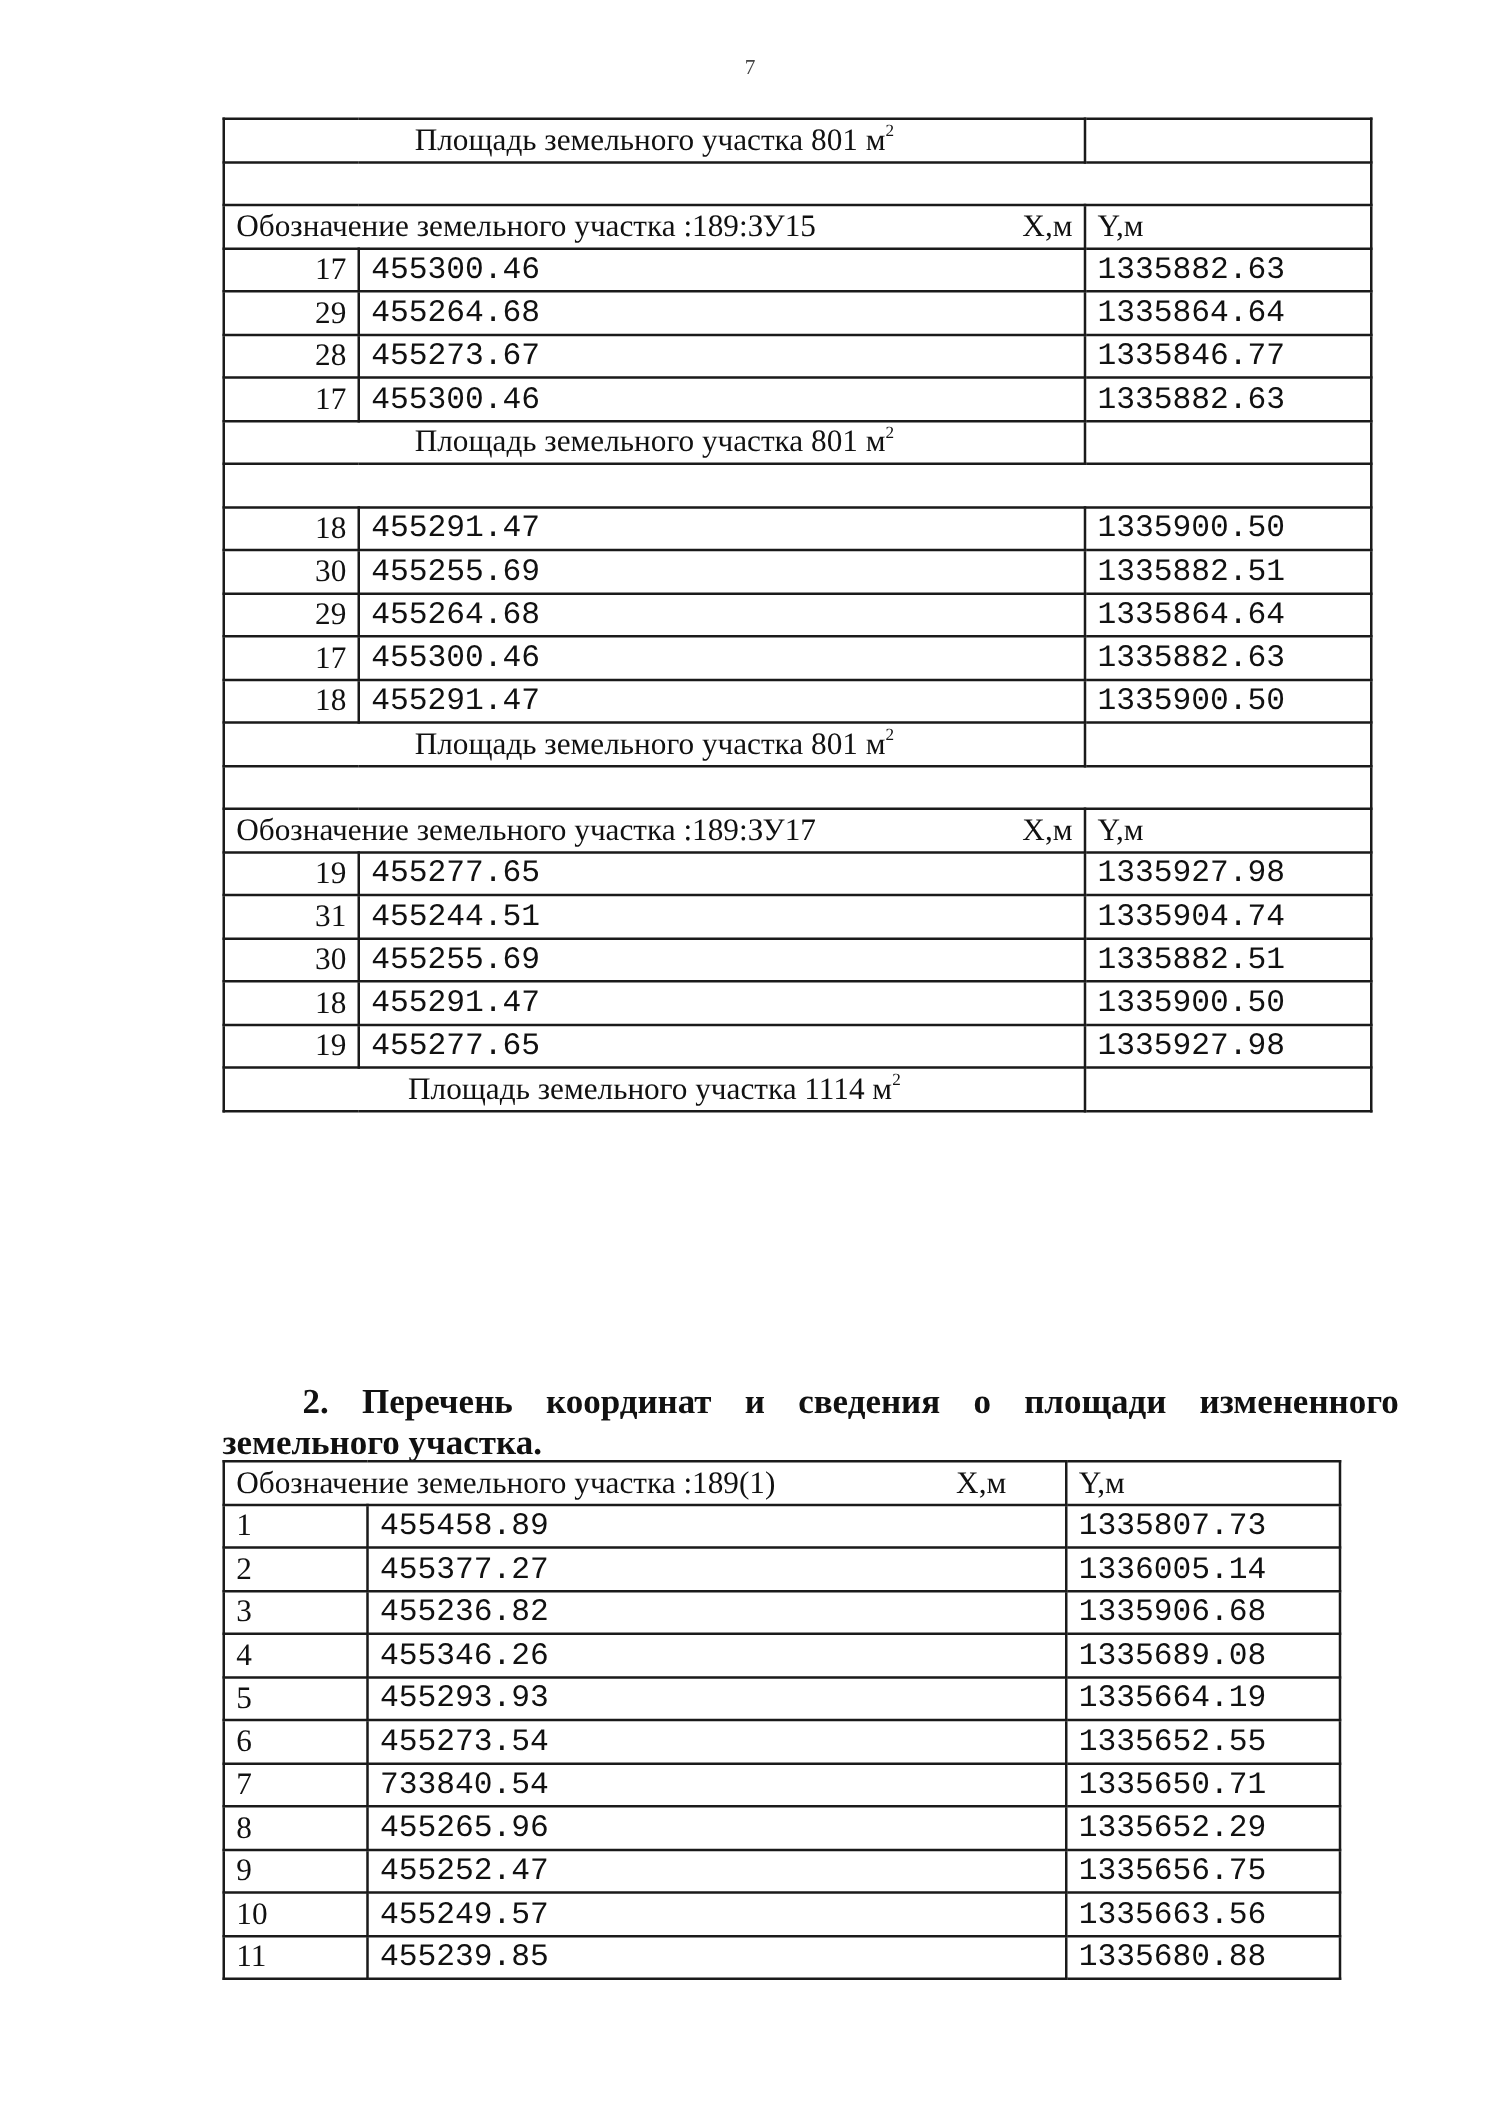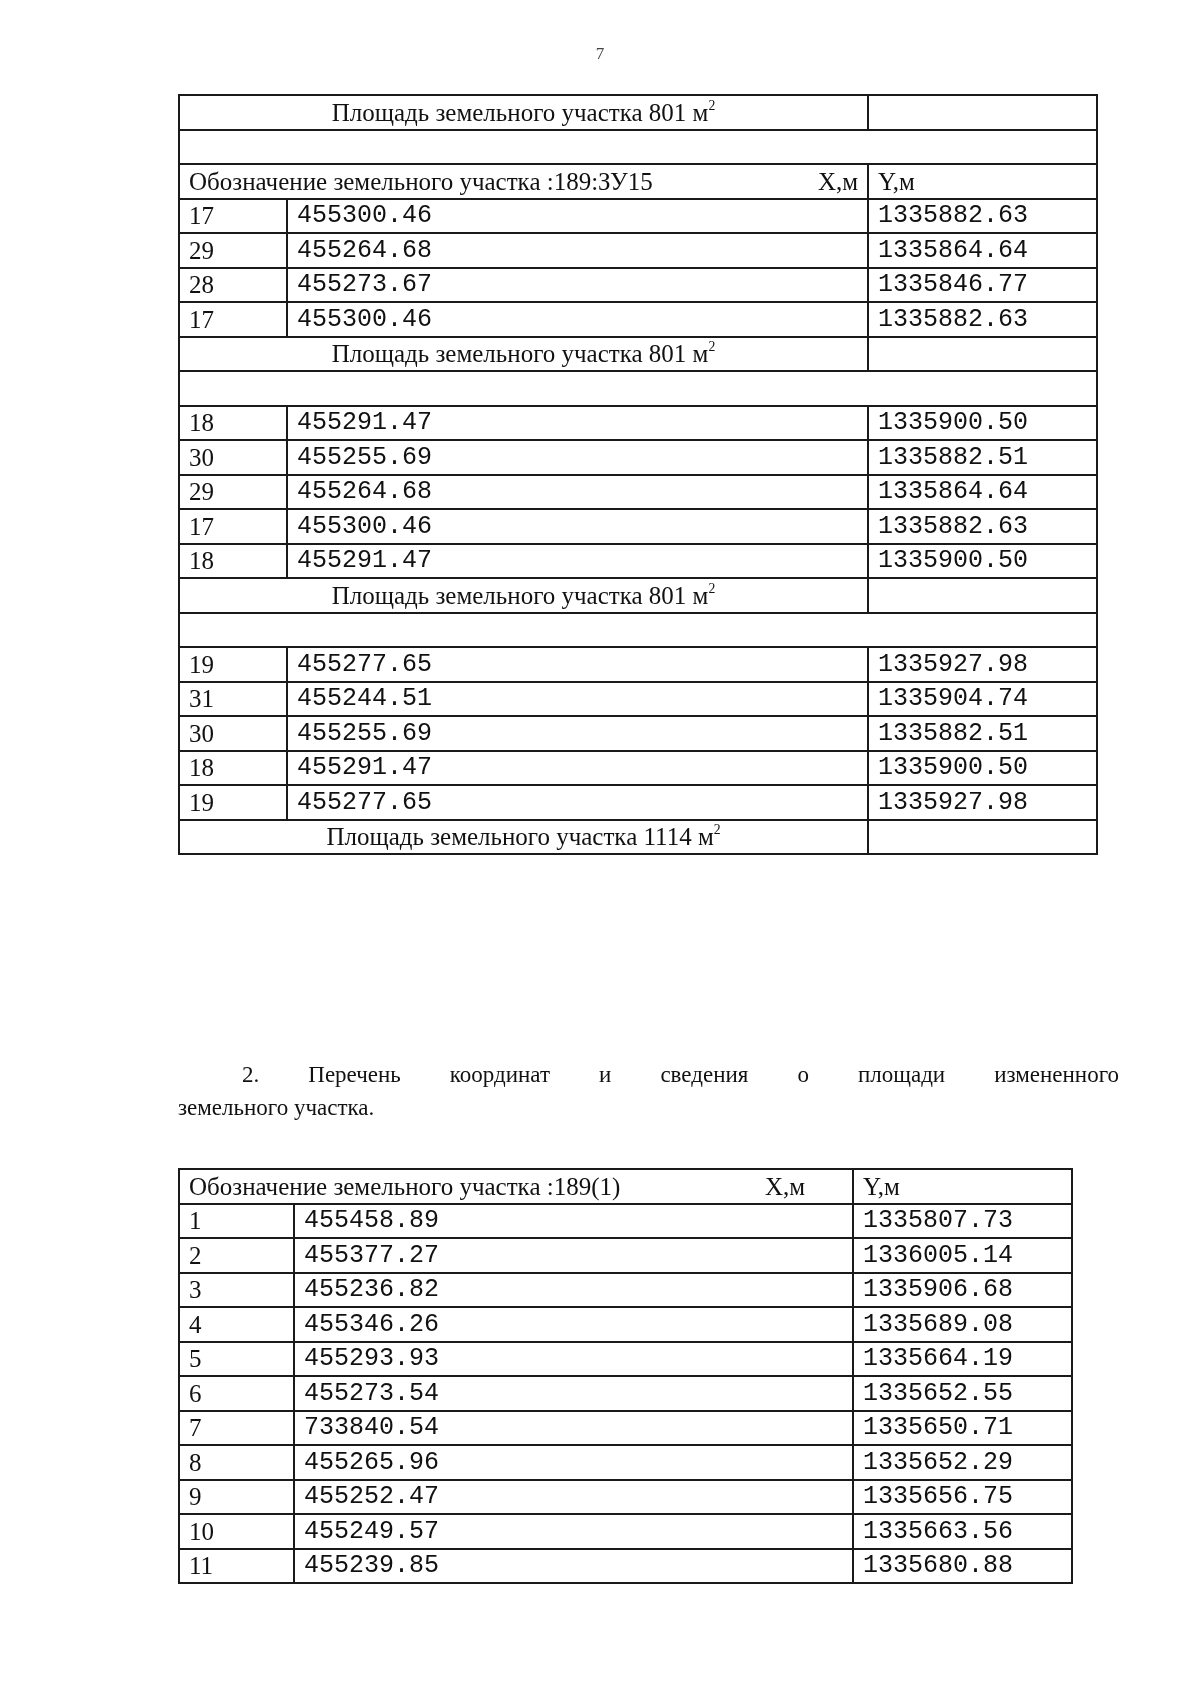--- a/index.html
+++ b/index.html
@@ -43,37 +43,37 @@
   #table-1 {
     left: 178px;
     top: 94px;
     width: 918px;
   }
   #table-2 {
     left: 178px;
     top: 1168px;
     width: 893px;
   }
-  td.num-right { padding-right: 10px; }
+  td.num-right { text-align: right; padding-right: 10px; }
   td.num-left { text-align: left; }
   td.val { padding-right: 10px; font-family: Liberation Mono, monospace; }
   td.header-label { text-align: left; }
   td.header-label .xlabel { float: right; }
   td.yhead { }
   td.area-label { text-align: center; }
   td.blank { }
   sup { font-size: 0.55em; vertical-align: 0.8em; line-height: 0; }
 
   .section-heading {
     position: absolute;
     left: 178px;
-    top: 1058px;
+    top: 1105px;
     width: 941px;
-    font-size: 23px;
-    font-weight: normal;
+    font-size: 28px;
+    font-weight: bold;
     line-height: 33px;
     text-align: justify;
     text-align-last: left;
   }
   .section-heading .line1 {
     display: block;
     text-indent: 64px;
     text-align: justify;
     text-align-last: justify;
   }
@@ -160,20 +160,24 @@
     </tr>
     <tr>
       <td colspan="2" class="area-label"><span>Площадь земельного участка 801 м</span><sup>2</sup></td>
       <td class="blank"></td>
     </tr>
     <tr>
       <td colspan="3" class="blank"></td>
     </tr>
 
     <tr>
+      <td colspan="2" class="header-label"><span>Обозначение земельного участка :189:ЗУ17</span><span class="xlabel">X,м</span></td>
+      <td class="yhead">Y,м</td>
+    </tr>
+    <tr>
       <td class="num-right">19</td>
       <td class="val">455277.65</td>
       <td class="val">1335927.98</td>
     </tr>
     <tr>
       <td class="num-right">31</td>
       <td class="val">455244.51</td>
       <td class="val">1335904.74</td>
     </tr>
     <tr>

